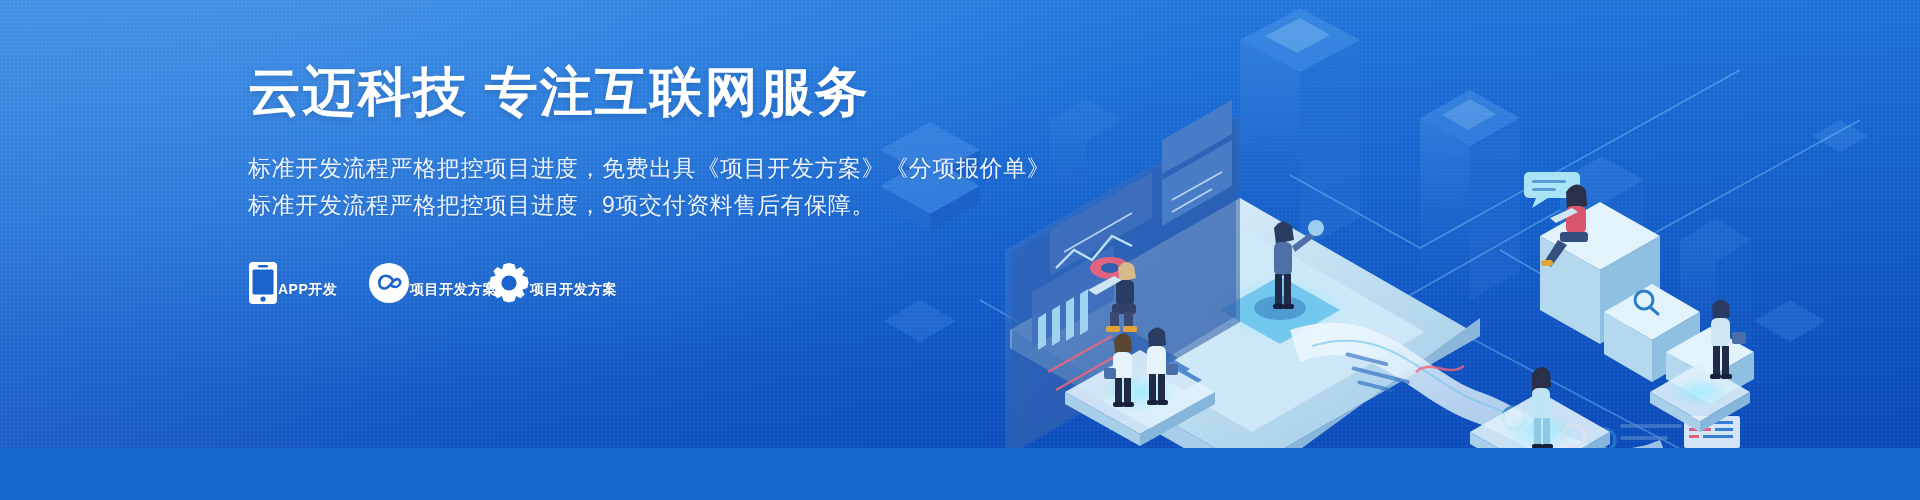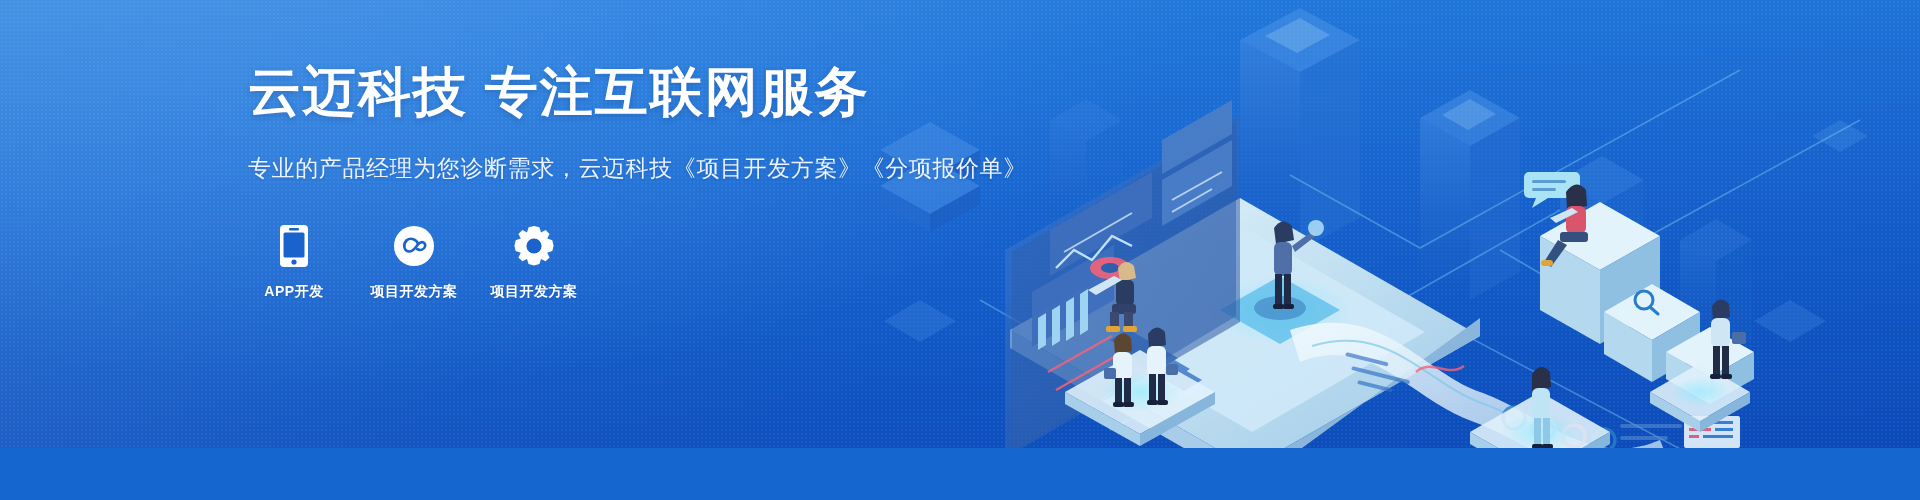--- a/index.html
+++ b/index.html
@@ -41,21 +41,21 @@
   }
   .subtitle { margin-top:27px; }
   .sub-line {
     font-size:23px; color:#eaf3ff; line-height:1.62;
     letter-spacing:.6px; white-space:nowrap;
     text-shadow:0 1px 3px rgba(0,30,90,.18);
   }
 
   
   .services { margin-top:36px; display:flex; align-items:flex-start; gap:28px; }
-  .service { width:92px; display:flex; flex-direction:column; align-items:center; }
+  .service { width:92px; display:flex; flex-direction:row; align-items:center; }
   .svc-icon { height:46px; display:flex; align-items:center; justify-content:center; }
   .svc-icon svg { display:block; }
   .svc-label {
     margin-top:14px; font-size:14px; color:#ffffff; font-weight:bold;
     letter-spacing:.5px; white-space:nowrap;
     text-shadow:0 1px 2px rgba(0,30,90,.22);
   }
 
   
   .illus { position:absolute; right:0; top:0; width:1060px; height:500px; z-index:4; }
@@ -364,21 +364,22 @@
         <rect x="682" y="444" width="11" height="5" rx="2" fill="#16203a"></rect>
       </g>
     </svg>
   </div>
 
   <div class="content">
 
     <div class="title">云迈科技 专注互联网服务</div>
 
     <div class="subtitle">
-      <div class="sub-line">专业的产品经理为您诊断需求，云迈科技《项目开发方案》《分项报价单》</div>
+      <div class="sub-line">标准开发流程严格把控项目进度，免费出具《项目开发方案》《分项报价单》</div>
+      <div class="sub-line">标准开发流程严格把控项目进度，9项交付资料售后有保障。</div>
     </div>
 
     <div class="services">
 
       <div class="service">
         <span class="svc-icon">
           <svg width="30" height="44" viewBox="0 0 30 44">
             <rect x="1" y="1" width="28" height="42" rx="4" fill="#ffffff"></rect>
             <rect x="4.5" y="8.5" width="21" height="25" rx="1.6" fill="#1b63cc"></rect>
             <rect x="10" y="4" width="10" height="2.4" rx="1.2" fill="#1b63cc"></rect>

